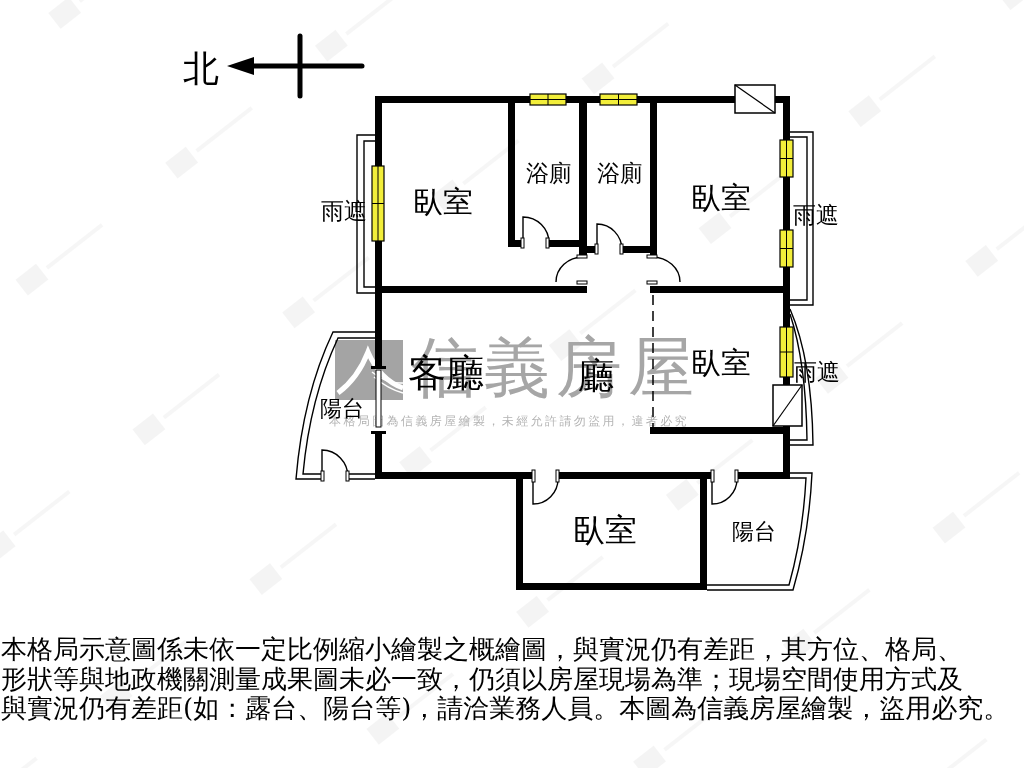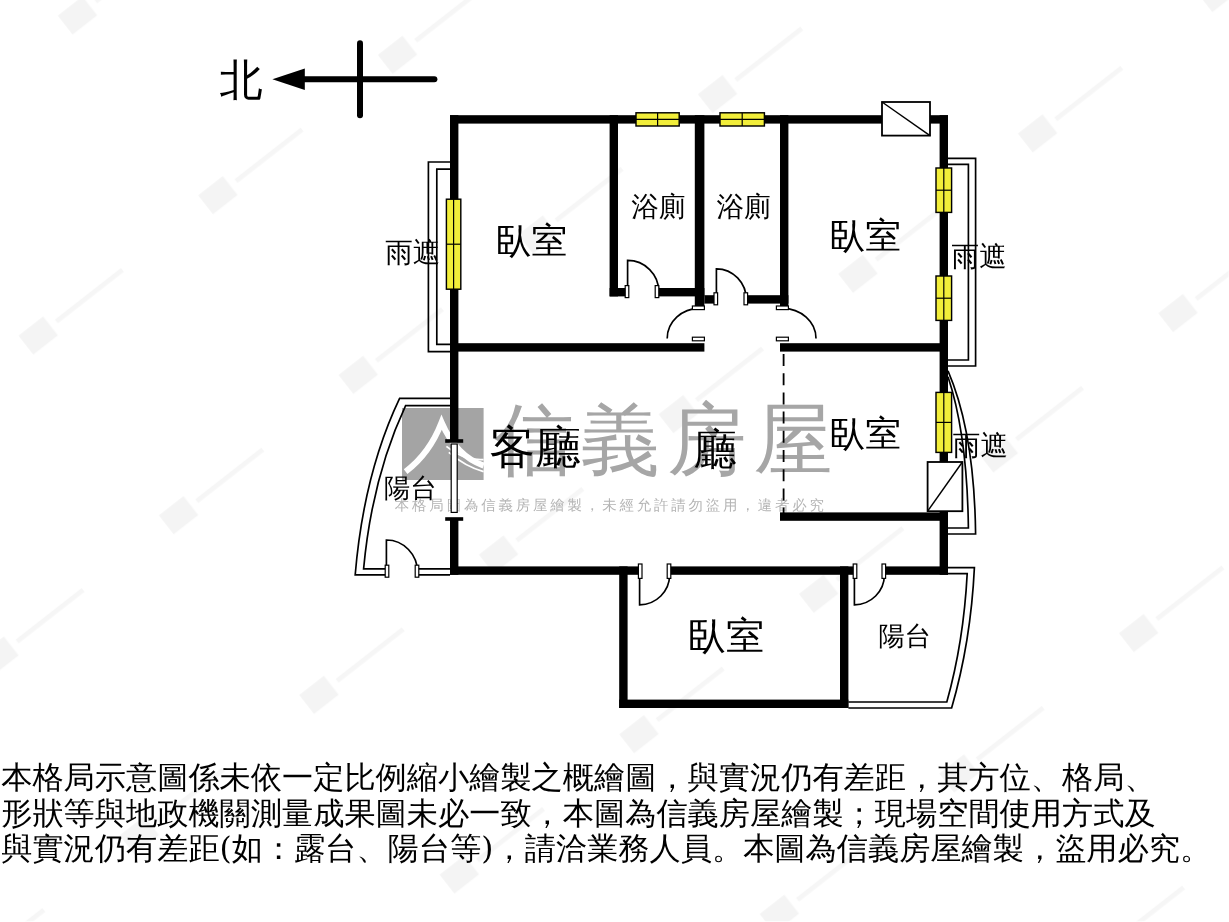--- a/index.html
+++ b/index.html
@@ -198,15 +198,15 @@
     <text class="lbl" x="721" y="362" font-size="30" text-anchor="middle" dominant-baseline="central">臥室</text>
     <text class="lbl" x="817" y="372" font-size="23" text-anchor="middle" dominant-baseline="central">雨遮</text>
     <text class="lbl" x="342" y="408" font-size="22" text-anchor="middle" dominant-baseline="central">陽台</text>
     <text class="lbl" x="605" y="530" font-size="32" text-anchor="middle" dominant-baseline="central">臥室</text>
     <text class="lbl" x="754" y="531" font-size="22" text-anchor="middle" dominant-baseline="central">陽台</text>
   </g>
 </svg>
 
 <div class="disclaimer">
   <div>本格局示意圖係未依一定比例縮小繪製之概繪圖，與實況仍有差距，其方位、格局、</div>
-  <div>形狀等與地政機關測量成果圖未必一致，本圖為信義房屋繪製；現場空間使用方式及</div>
+  <div>形狀等與地政機關測量成果圖未必一致，仍須以房屋現場為準；現場空間使用方式及</div>
   <div>與實況仍有差距(如：露台、陽台等)，請洽業務人員。本圖為信義房屋繪製，盜用必究。</div>
 </div>
 
 </body></html>

